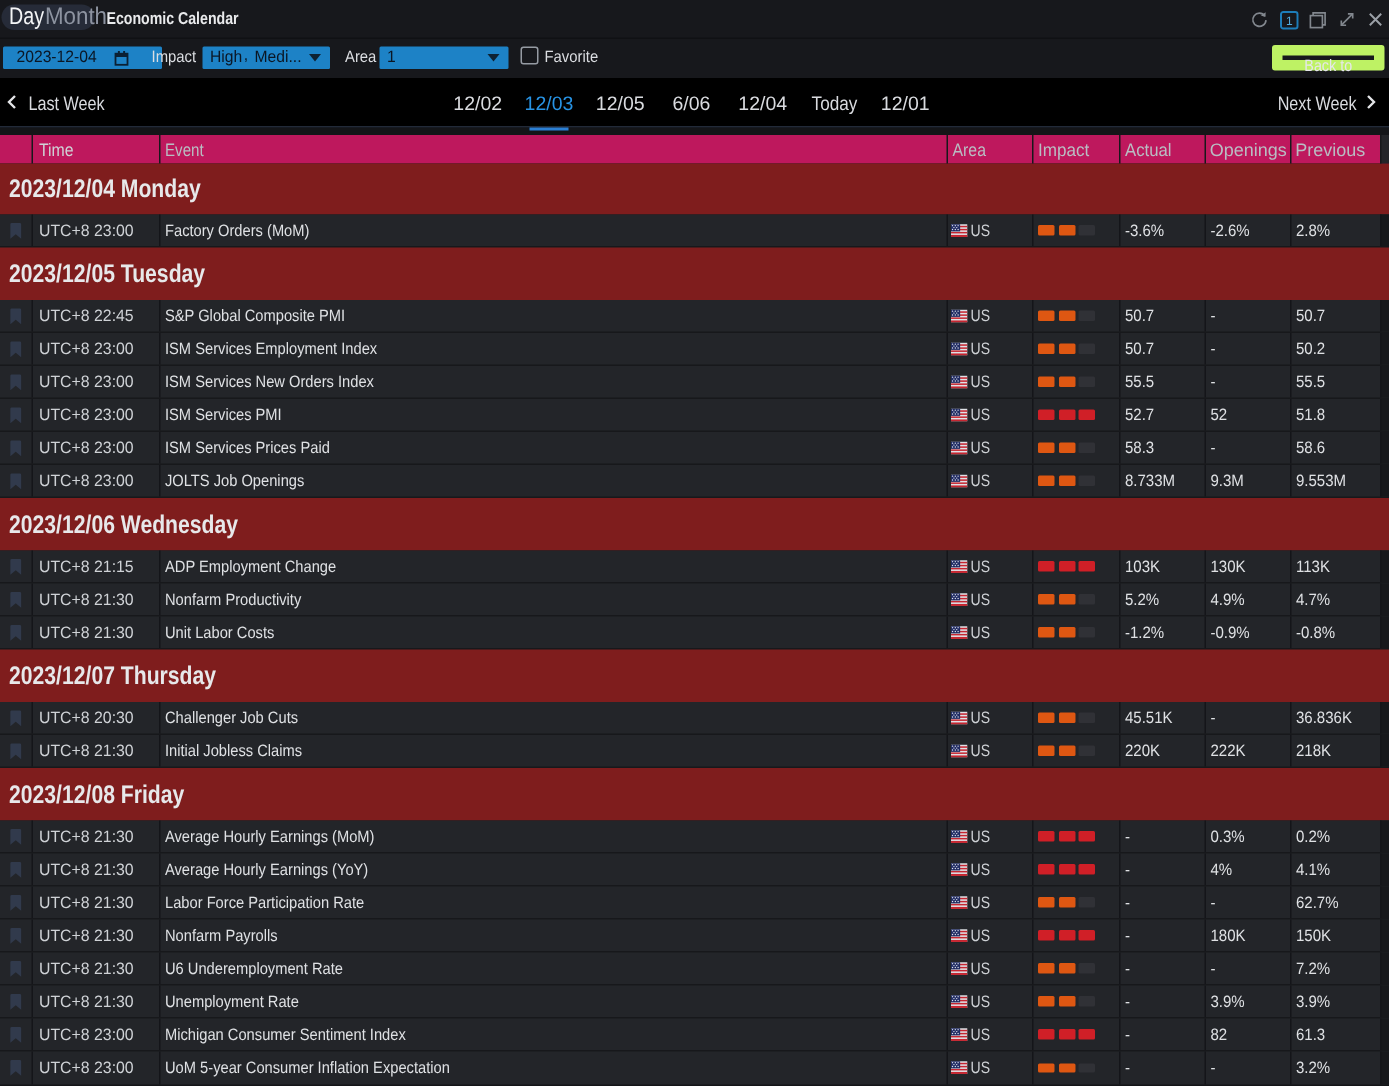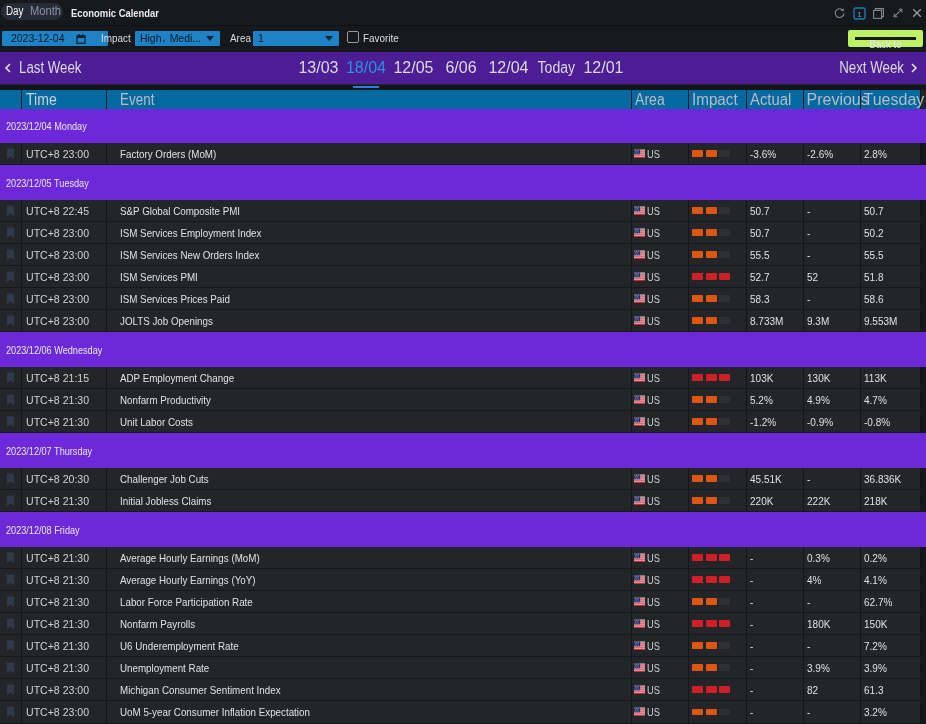--- a/index.html
+++ b/index.html
@@ -1,66 +1,66 @@
 <!DOCTYPE html>
 <html><head><meta charset="utf-8"><style>
 *{margin:0;padding:0;box-sizing:border-box}
 html,body{width:926px;height:724px;background:#141518;overflow:hidden;
  font-family:"Liberation Sans",sans-serif;-webkit-font-smoothing:antialiased}
 
 .topbar{height:26px;background:#17181c;position:relative;border-bottom:1px solid #101114}
-.pill{position:absolute;left:1px;top:3px;height:17px;width:62px;background:#262b38;border-radius:9px;font-size:12px}
+.pill{position:absolute;left:1px;top:3px;height:17px;width:62px;background:#262b38;border-radius:9px;font-size:16px}
 .pill span{position:absolute;top:0;line-height:17px;display:inline-block;transform-origin:left center}
 .pill .day{color:#f4f5f7;left:5px;transform:scaleX(.82)}
 .pill .mon{color:#8d93a0;left:29px;transform:scaleX(.93)}
 .title{position:absolute;left:71px;top:0;height:26px;display:flex;align-items:center;color:#e9eaec;font-size:11.5px;font-weight:bold}
 .title span{display:inline-block;transform:scaleX(.82);transform-origin:left center}
 .wicons{position:absolute;right:0;top:0;height:26px;display:flex;align-items:center}
 .wicons svg{display:block}
 
 .filterbar{height:26px;background:#17181c;position:relative;font-size:11px}
 .bluebox{position:absolute;top:5px;height:15px;background:#1d82c6;color:#0b1624;border-radius:1px;line-height:15px}
 .bluebox span{display:inline-block;transform:scaleX(.95);transform-origin:left center}
 .lab{position:absolute;top:5px;height:15px;line-height:15px;color:#dcdee2}
 .lab span{display:inline-block;transform:scaleX(.9);transform-origin:left center}
 .cm{font-style:normal;margin:0 4.5px 0 1px;position:relative;top:-1px}
 .tri{width:0;height:0;border-left:4px solid transparent;border-right:4px solid transparent;border-top:5px solid #0e2233;position:absolute}
 .backbtn{position:absolute;right:3px;top:4px;height:17px;width:75px;border:7px solid #bef264;border-radius:2px;color:#e6e7ea;font-size:11px;line-height:15px;text-align:center}
 .backbtn span{display:inline-block;transform:scaleX(.87);transform-origin:center center}
 
-.weeknav{height:33px;background:#4c1d95;border-bottom:1px solid #222a38;position:relative;font-size:16px;color:#d9dbdf}
+.weeknav{height:33px;background:#000000;border-bottom:1px solid #222a38;position:relative;font-size:13px;color:#d9dbdf}
 .weeknav .lw{position:absolute;left:19px;top:0;height:32px;display:flex;align-items:center}
 .weeknav .nw{position:absolute;right:22px;top:0;height:32px;display:flex;align-items:center}
 .lw span,.nw span{display:inline-block;transform:scaleX(.83);transform-origin:left center}
 .nw span{transform-origin:right center}
 .chev{stroke:#e4e5e8;stroke-width:1.6;fill:none;position:absolute;top:11px}
 .dates{position:absolute;left:-2px;width:926px;top:0;height:32px;display:flex;align-items:center;justify-content:center}
 .dates .d{width:47.5px;text-align:center}
 .dates .d span{display:inline-block}
 .dates .tdy span{transform:scaleX(.88)}
 .dates .sel{color:#2893e4;position:relative}
 .dates .sel:after{content:"";position:absolute;left:11px;right:11px;bottom:-11px;height:2px;background:#2b7fd4}
 .navpad{height:5px;background:#141518}
 
-.thead{height:19px;background:#0369a1;display:flex;font-size:16px;color:#b9bdc3}
+.thead{height:19px;background:#be185d;display:flex;font-size:12px;color:#b9bdc3}
 .thead>div{display:flex;align-items:center;border-left:1px solid #17181b}
 .thead>div:first-child{border-left:none}
 .thead span{display:inline-block;transform-origin:left center}
-.grp{height:35px;background:#6d28d9;color:#e7e8ea;font-size:11px;font-weight:normal;display:flex;align-items:center;padding-left:6px}
+.grp{height:35px;background:#7f1d1d;color:#e7e8ea;font-size:17px;font-weight:bold;display:flex;align-items:center;padding-left:6px}
 .grp.g1{height:34px}
 .grp span{display:inline-block;transform:scaleX(.83);transform-origin:left center}
 .row{height:22px;background:#232529;display:flex;font-size:11px;color:#dfe1e4;border-bottom:1px solid #17181b}
 .row:last-child{border-bottom:none}
 .row>div{display:flex;align-items:center;border-left:1px solid #141519;height:100%}
 .row>div:first-child{border-left:none}
 .row span{display:inline-block;transform-origin:left center}
 .c0{width:20.5px;justify-content:center}
 .c1{width:85.5px;padding-left:4.5px;color:#cfd2d6}
 .row .c1 span{transform:scaleX(.96)}
-.c2{width:525px;padding-left:13px}
+.c2{width:525px;padding-left:3px}
 .row .c2 span{transform:scaleX(.89)}
 .c3{width:57px;padding-left:2px}
 .c3 span{margin-left:2px;color:#ced1d5;transform:scaleX(.85)}
 .c4{width:58px;padding-left:3px}
 .c5{width:57px;padding-left:2.5px}
 .c6{width:57px;padding-left:2.5px}
 .c7{width:60px;padding-left:2.5px}
 .row .c5 span,.row .c6 span,.row .c7 span{transform:scaleX(.91)}
 .gut{width:6px;background:#17181b;border-left:1px solid #141519}
 .flag{width:11px;height:9.5px;display:block}
@@ -119,22 +119,22 @@
  <div class="backbtn"><span>Back to today</span></div>
 </div>
 <div class="weeknav">
  <div class="lw">
       <svg class="chev" width="8" height="10" viewBox="0 0 8 10" style="left:-15px">
         <path d="M6 1 L2 5 L6 9"></path>
       </svg>
       <span>Last Week</span>
     </div>
  <div class="dates">
-  <div class="d"><span>13/03</span></div>
-      <div class="d sel"><span>18/04</span></div>
+  <div class="d"><span>12/02</span></div>
+      <div class="d sel"><span>12/03</span></div>
       <div class="d"><span>12/05</span></div>
   <div class="d"><span>6/06</span></div>
       <div class="d"><span>12/04</span></div>
       <div class="d tdy"><span>Today</span></div>
       <div class="d"><span>12/01</span></div>
  </div>
  <div class="nw">
       <span>Next Week</span>
       <svg class="chev" width="8" height="10" viewBox="0 0 8 10" style="right:-14px">
         <path d="M2 1 L6 5 L2 9"></path>
@@ -153,24 +153,24 @@
  <div class="c3" style="padding-left:3px">
       <span style="transform:scaleX(.88);margin-left:0;color:#b9bdc3">Area</span>
     </div>
     <div class="c4" style="padding-left:3px">
       <span style="transform:scaleX(.95)">Impact</span>
     </div>
  <div class="c5">
       <span style="transform:scaleX(.93)">Actual</span>
     </div>
     <div class="c6">
+      <span style="transform:scaleX(1)">Openings</span>
+    </div>
+    <div class="c7">
       <span style="transform:scaleX(1)">Previous</span>
-    </div>
-    <div class="c7">
-      <span style="transform:scaleX(1)">Tuesday</span>
     </div>
     <div class="gut" style="background:#242529"></div>
 </div>
 <div class="grp g1">
     <span>2023/12/04 Monday</span>
   </div>
 <div class="row">
     <div class="c0">
       <svg class="bm" viewBox="0 0 10 13">
         <path d="M1 1.5 Q1 .5 2 .5 H8 Q9 .5 9 1.5 V12.2 L5 8.9 1 12.2 Z" fill="#313a4c"></path>

